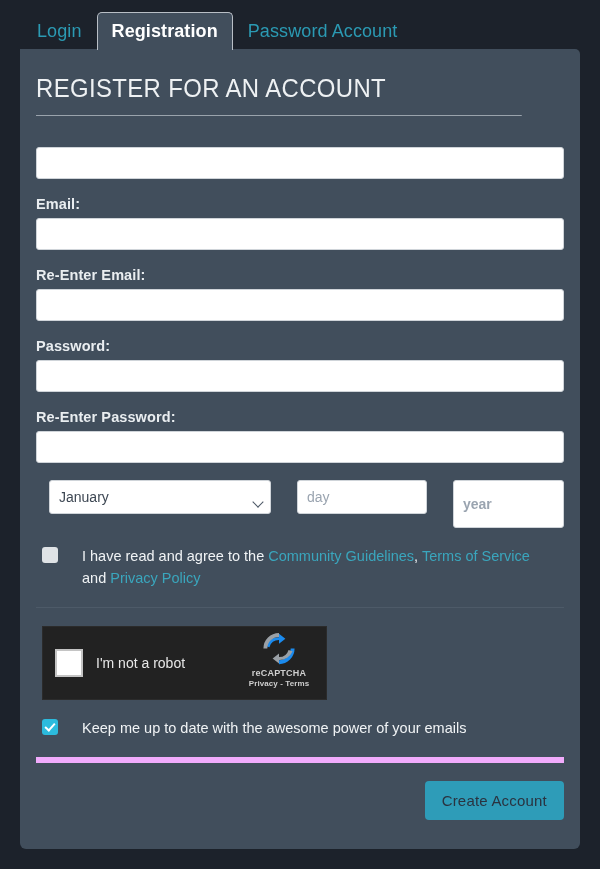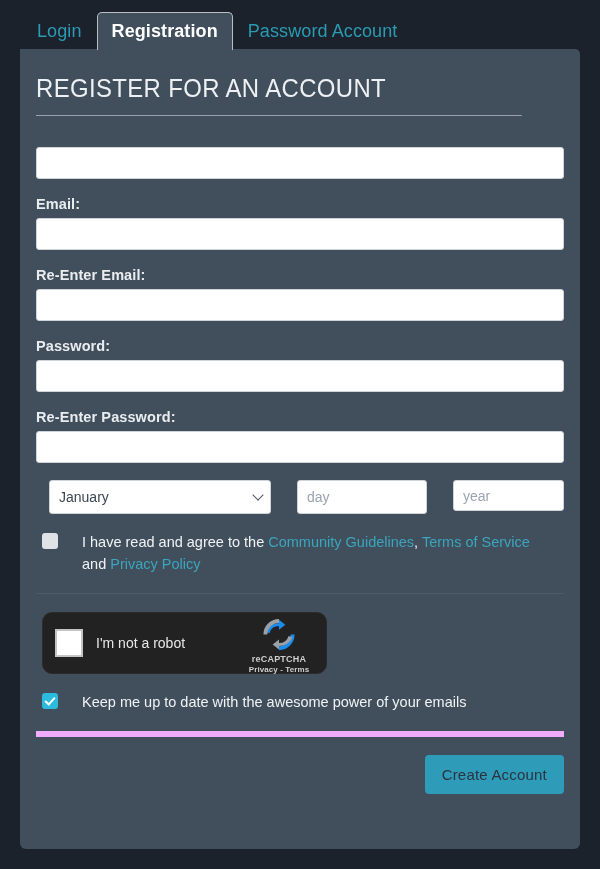--- a/index.html
+++ b/index.html
@@ -117,21 +117,21 @@
   .chev {
     position: absolute; right: 9px; top: 50%;
     margin-top: -2px;
     width: 8px; height: 8px;
     border-right: 1.6px solid #4d5866;
     border-bottom: 1.6px solid #4d5866;
     transform: translateY(-50%) rotate(45deg);
     pointer-events: none;
   }
   .dob-day  { width: 130px; flex: 0 0 130px; height: 34px; }
-  .dob-year { flex: 1 1 auto; height: 31px; }
+  .dob-year { flex: 1 1 auto; height: 48px; font-weight: bold; }
 
   
   hr.sep {
     border: none;
     border-top: 1px solid #4d5a68;
     margin: 18px 0 0 0;
   }
   .check-row {
     display: flex;
     align-items: flex-start;
@@ -164,24 +164,24 @@
     max-width: 455px;
   }
   .check-text a {
     color: #3aa6bd;
     text-decoration: none;
   }
 
   
   .recaptcha {
     margin: 18px 0 0 6px;
-    width: 285px; height: 62px;
+    width: 285px; height: 74px;
     background: #222222;
     border: 1px solid #2b2b2b;
-    border-radius: 10px;
+    border-radius: 0;
     display: flex; align-items: center;
     position: relative;
   }
   .rc-box {
     width: 28px; height: 28px;
     background: #fff;
     border: 2px solid #c4c4c4;
     margin-left: 12px;
     cursor: pointer;
   }

